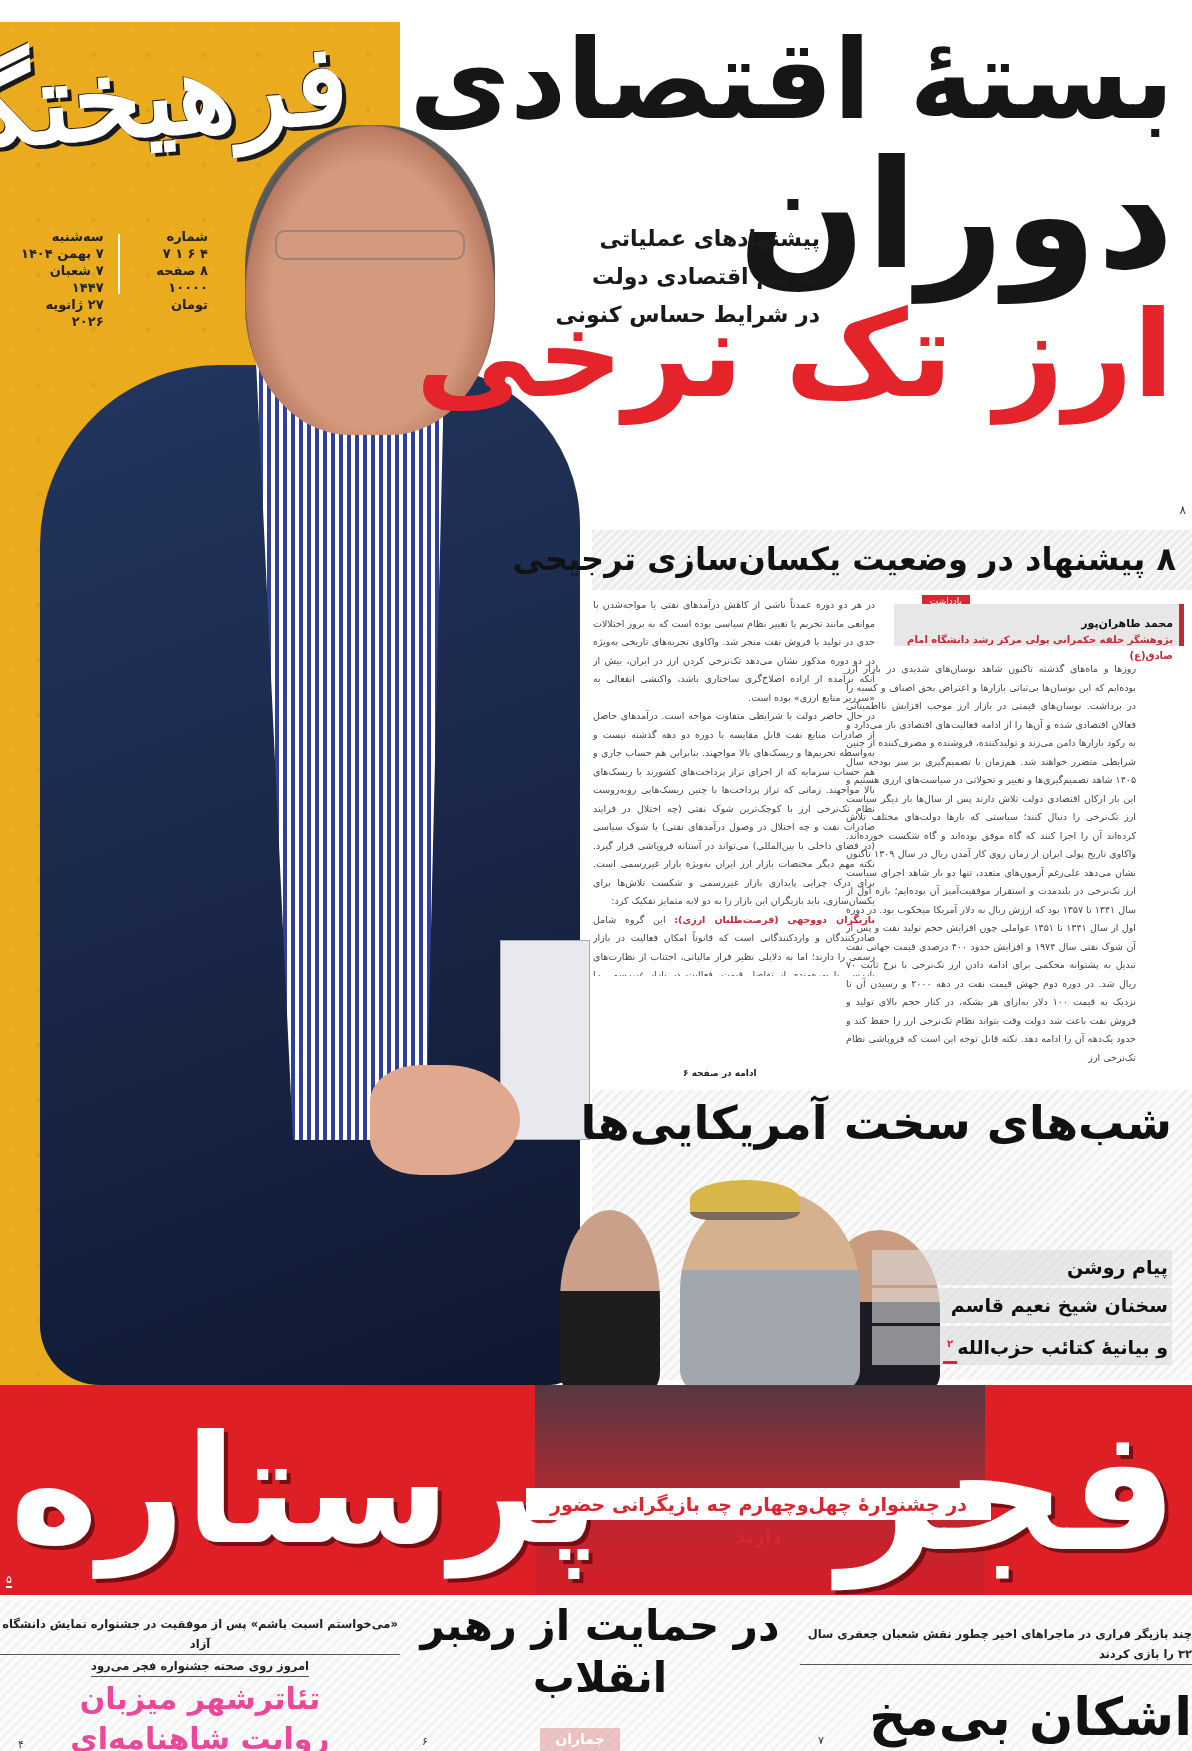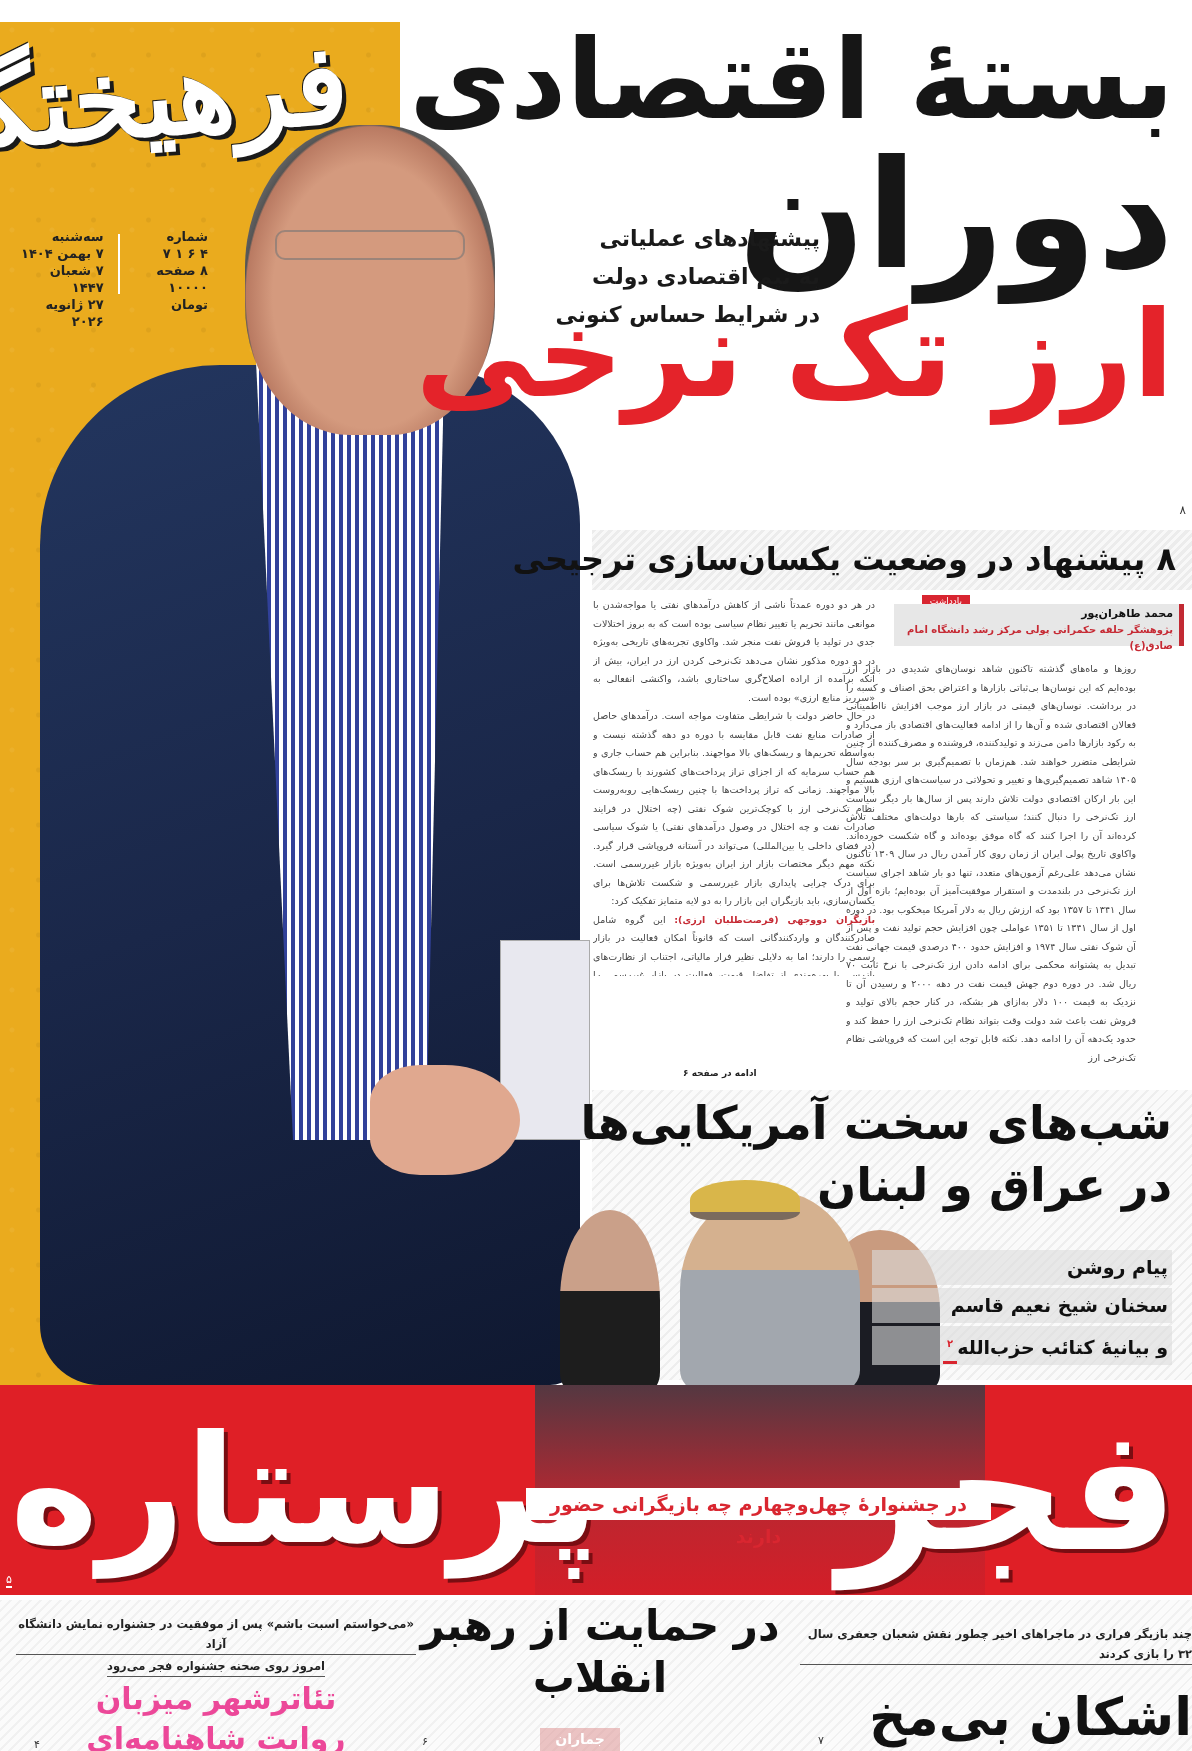--- a/index.html
+++ b/index.html
@@ -47,21 +47,21 @@
           background: repeating-linear-gradient(135deg, #ececec 0 3px, #f8f8f8 3px 6px); }
   .band-title { position: absolute; right: 16px; top: 530px; font-size: 32px; font-weight: bold; line-height: 58px; color: #121212; white-space: nowrap; }
 
   
   .col { position: absolute; font-size: 9.5px; line-height: 18.5px; text-align: justify; color: #444; overflow: hidden; }
   .col-left { left: 593px; top: 596px; width: 282px; height: 380px; }
   .col-right { left: 846px; top: 660px; width: 290px; height: 430px; }
   .red-em { color: #c62a34; font-weight: bold; }
   .note-tag { position: absolute; right: 222px; top: 595px; background: #d82530; color: #fff; font-size: 9px; padding: 1px 8px; text-align: right; }
   .note-head { position: absolute; right: 8px; top: 604px; width: 290px; height: 42px; background: #e7e7e7; border-right: 5px solid #c22a33; padding: 2px 6px; }
-  .note-author { font-size: 11px; font-weight: bold; color: #111; line-height: 16px; }
+  .note-author { font-size: 11px; font-weight: bold; color: #111; line-height: 16px; margin-top: 10px; }
   .note-role { font-size: 10px; font-weight: bold; color: #c62a34; line-height: 16px; }
   .continue { position: absolute; left: 683px; top: 1068px; font-size: 9px; font-weight: bold; color: #222; }
 
   
   .feature-bg { position: absolute; left: 592px; top: 1090px; width: 600px; height: 290px;
                 background: repeating-linear-gradient(135deg, #eeeeee 0 2px, #fafafa 2px 7px); }
   .feature-title { position: absolute; right: 20px; top: 1092px; text-align: right; font-size: 46px; font-weight: bold; line-height: 62px; color: #111; letter-spacing: -1px; }
   .feature-items { position: absolute; right: 20px; top: 1250px; width: 300px; text-align: right; }
   .feature-item { font-size: 19px; font-weight: bold; line-height: 35px; color: #111; background: rgba(220,220,220,.6); margin-bottom: 3px; padding-right: 4px; }
   .page-flag { display: inline-block; color: #d92630; font-size: 10px; vertical-align: super; border-bottom: 3px solid #d92630; margin-left: 6px; padding: 0 4px; }
@@ -79,21 +79,21 @@
                       background: linear-gradient(180deg, rgba(60,60,70,.85) 0%, rgba(180,40,50,.8) 60%, rgba(210,30,40,.9) 100%); }
   .banner-word-right { position: absolute; right: 14px; top: 1385px; font-size: 170px; font-weight: bold; color: #ffffff; line-height: 210px; text-shadow: 4px 4px 0 #7a0d12; }
   .banner-word-left { position: absolute; left: 10px; top: 1385px; font-size: 150px; font-weight: bold; color: #ffffff; line-height: 210px; text-shadow: 4px 4px 0 #7a0d12; letter-spacing: -4px; }
   .banner-sub { position: absolute; left: 526px; top: 1488px; width: 465px; height: 32px; background: #ffffff; color: #d92630; font-size: 19px; font-weight: bold; text-align: center; line-height: 32px; }
   .banner-pg { position: absolute; left: 6px; top: 1573px; font-size: 11px; color: #fff; border-bottom: 2px solid #fff; }
 
   
   .bottom { position: absolute; left: 0; top: 1600px; width: 1192px; height: 151px;
             background: repeating-linear-gradient(135deg, #f1f1f1 0 2px, #fbfbfb 2px 7px); }
   .b-col { position: absolute; top: 1600px; height: 151px; text-align: center; }
-  .b-col-1 { left: 16px; width: 400px; }
+  .b-col-1 { left: 0; width: 400px; }
   .b-col-2 { left: 400px; width: 400px; }
   .b-col-3 { left: 800px; width: 392px; text-align: right; }
   .b-kicker { font-size: 11.5px; font-weight: bold; color: #222; line-height: 20px; display: inline-block; border-bottom: 1px solid #555; margin-top: 0; }
   .b-title { font-size: 30px; font-weight: bold; color: #ec4899; line-height: 40px; }
   .b-title-big { font-size: 42px; font-weight: bold; color: #111; line-height: 52px; }
   .b-pg { position: absolute; font-size: 11px; color: #333; }
   .watermark { position: absolute; left: 540px; top: 1728px; width: 80px; height: 23px; background: rgba(220,140,140,.5); color: #fff; font-size: 14px; font-weight: bold; text-align: center; line-height: 23px; }
 </style>
 </head>
 <body>
@@ -157,21 +157,20 @@
   <p>روزها و ماه‌های گذشته تاکنون شاهد نوسان‌های شدیدی در بازار ارز بوده‌ایم که این نوسان‌ها بی‌ثباتی بازارها و اعتراض بحق اصناف و کسبه را در برداشت. نوسان‌های قیمتی در بازار ارز موجب افزایش نااطمینانی فعالان اقتصادی شده و آن‌ها را از ادامه فعالیت‌های اقتصادی باز می‌دارد و به رکود بازارها دامن می‌زند و تولیدکننده، فروشنده و مصرف‌کننده از چنین شرایطی متضرر خواهند شد. هم‌زمان با تصمیم‌گیری بر سر بودجه سال ۱۴۰۵ شاهد تصمیم‌گیری‌ها و تغییر و تحولاتی در سیاست‌های ارزی هستیم و این بار ارکان اقتصادی دولت تلاش دارند پس از سال‌ها بار دیگر سیاست ارز تک‌نرخی را دنبال کنند؛ سیاستی که بارها دولت‌های مختلف تلاش کرده‌اند آن را اجرا کنند که گاه موفق بوده‌اند و گاه شکست خورده‌اند. واکاوی تاریخ پولی ایران از زمان روی کار آمدن ریال در سال ۱۳۰۹ تاکنون نشان می‌دهد علی‌رغم آزمون‌های متعدد، تنها دو بار شاهد اجرای سیاست ارز تک‌نرخی در بلندمدت و استقرار موفقیت‌آمیز آن بوده‌ایم؛ بازه اول از سال ۱۳۴۱ تا ۱۳۵۷ بود که ارزش ریال به دلار آمریکا میخکوب بود. در دوره اول از سال ۱۳۴۱ تا ۱۳۵۱ عواملی چون افزایش حجم تولید نفت و پس از آن شوک نفتی سال ۱۹۷۴ و افزایش حدود ۴۰۰ درصدی قیمت جهانی نفت تبدیل به پشتوانه محکمی برای ادامه دادن ارز تک‌نرخی با نرخ ثابت ۷۰ ریال شد. در دوره دوم جهش قیمت نفت در دهه ۲۰۰۰ و رسیدن آن تا نزدیک به قیمت ۱۰۰ دلار به‌ازای هر بشکه، در کنار حجم بالای تولید و فروش نفت باعث شد دولت وقت بتواند نظام تک‌نرخی ارز را حفظ کند و حدود یک‌دهه آن را ادامه دهد. نکته قابل توجه این است که فروپاشی نظام تک‌نرخی ارز</p>
 </div>
 
 <div class="feature-bg"></div>
 <div class="actor actor-1"></div>
 <div class="actor actor-3"></div>
 <div class="actor actor-2"></div>
 <div class="hat"></div>
 <div class="feature-title">
   <div>شب‌های سخت آمریکایی‌ها</div>
-  <div>در عراق و لبنان</div>
 </div>
 <div class="feature-items">
   <div class="feature-item">پیام روشن</div>
   <div class="feature-item">سخنان شیخ نعیم قاسم</div>
   <div class="feature-item"><span>و بیانیهٔ کتائب حزب‌الله</span><span class="page-flag">۲</span></div>
 </div>
 
 <div class="red-banner"></div>
 <div class="red-banner-photo"></div>
 <div class="banner-word-right">فجر</div>

